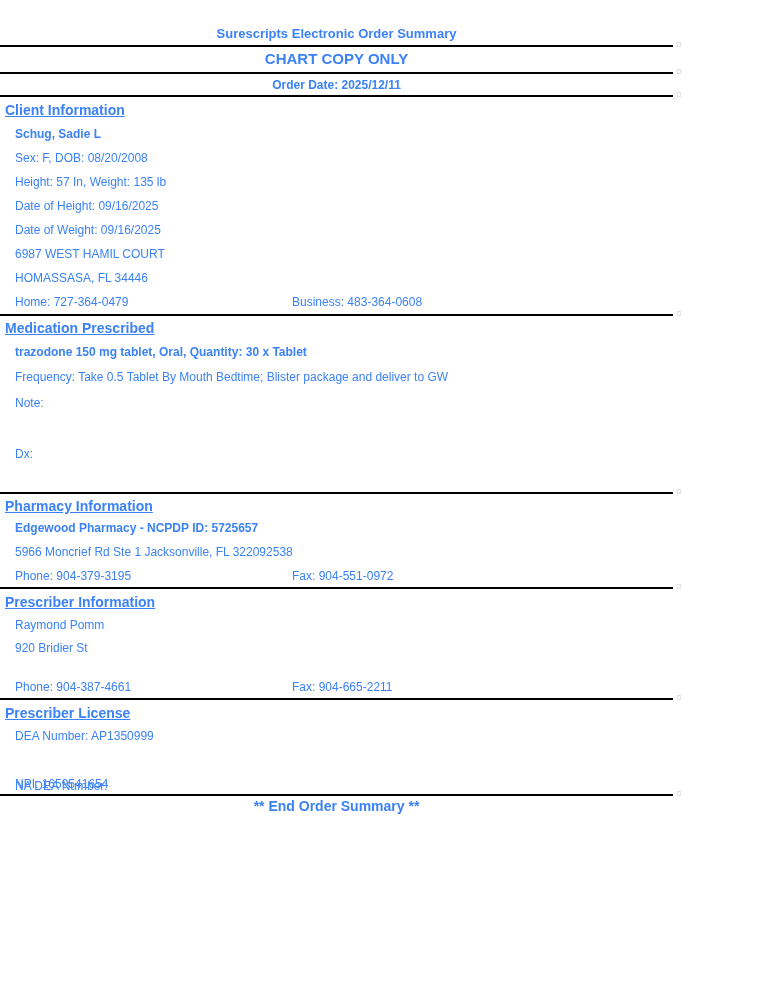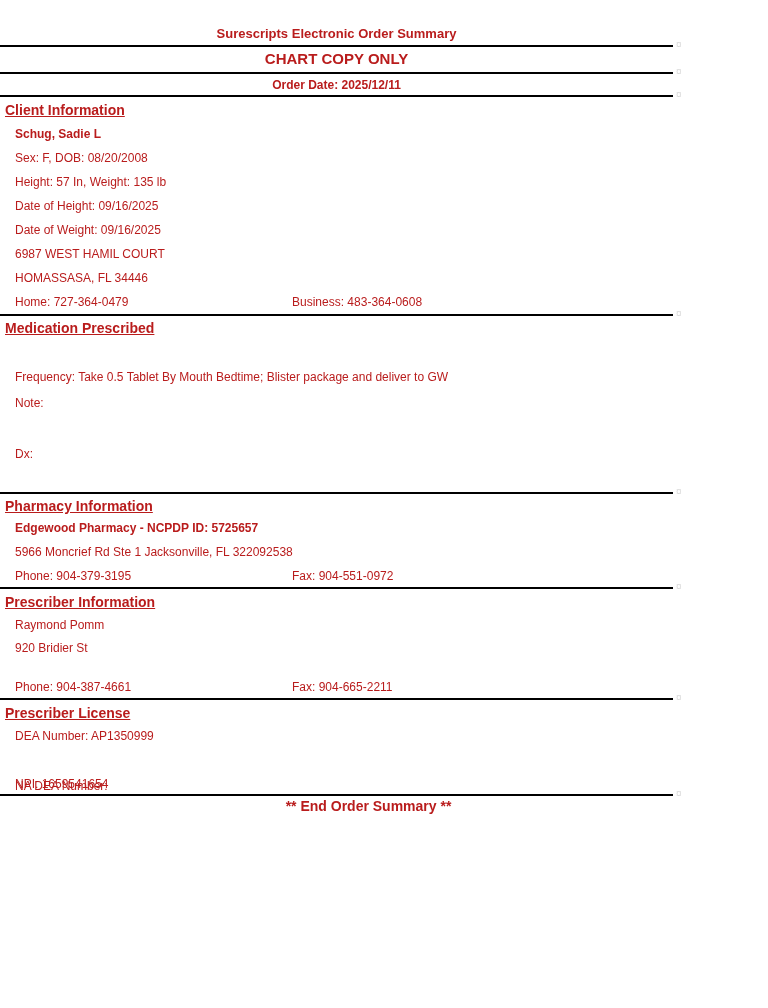--- a/index.html
+++ b/index.html
@@ -2,21 +2,21 @@
 <html><head>
 <meta charset="utf-8">
 <style>
   html, body { margin: 0; padding: 0; background: #ffffff; }
   .page {
     position: relative;
     width: 768px;
     height: 1008px;
     background: #ffffff;
     font-family: "Liberation Sans", sans-serif;
-    color: #b91c1c;
+    color: #3b82f6;
     overflow: hidden;
   }
   .r {            
     position: absolute;
     left: 15px;
     font-size: 12px;
     line-height: 14px;
     white-space: nowrap;
   }
   .b { font-weight: bold; }
@@ -28,21 +28,21 @@
     text-decoration: underline;
   }
   .c {            
     left: 0;
     width: 673px;
     text-align: center;
   }
   .title  { font-size: 13px; font-weight: bold; }
   .banner { font-size: 15px; font-weight: bold; }
   .odate  { font-size: 12px; font-weight: bold; }
-  .footer { font-size: 14px; font-weight: bold; padding-left: 32px; }
+  .footer { font-size: 14px; font-weight: bold; }
   .rule {
     position: absolute;
     left: 0;
     width: 673px;
     height: 0;
     border-top: 2px solid #000000;
   }
   .rule::after {  
     content: "\00A4";
     position: absolute;
@@ -74,20 +74,21 @@
   <div class="r" style="top:223px">Date of Weight: 09/16/2025</div>
   <div class="r" style="top:247px">6987 WEST HAMIL COURT</div>
   <div class="r" style="top:271px">HOMASSASA, FL 34446</div>
   <div class="r" style="top:295px">
     <span>Home: 727-364-0479</span>
     <span class="col2">Business: 483-364-0608</span>
   </div>
   <div class="rule" style="top:314px"></div>
 
   <div class="r h" style="top:320px">Medication Prescribed</div>
+  <div class="r b" style="top:345px">trazodone 150 mg tablet, Oral, Quantity: 30 x Tablet</div>
   <div class="r" style="top:370px">Frequency: Take 0.5 Tablet By Mouth Bedtime; Blister package and deliver to GW</div>
   <div class="r" style="top:396px">Note:</div>
   <div class="r" style="top:447px">Dx:</div>
   <div class="rule" style="top:492px"></div>
 
   <div class="r h" style="top:498px">Pharmacy Information</div>
   <div class="r b" style="top:521px">Edgewood Pharmacy - NCPDP ID: 5725657</div>
   <div class="r" style="top:545px">5966 Moncrief Rd Ste 1 Jacksonville, FL 322092538</div>
   <div class="r" style="top:569px">
     <span>Phone: 904-379-3195</span>

